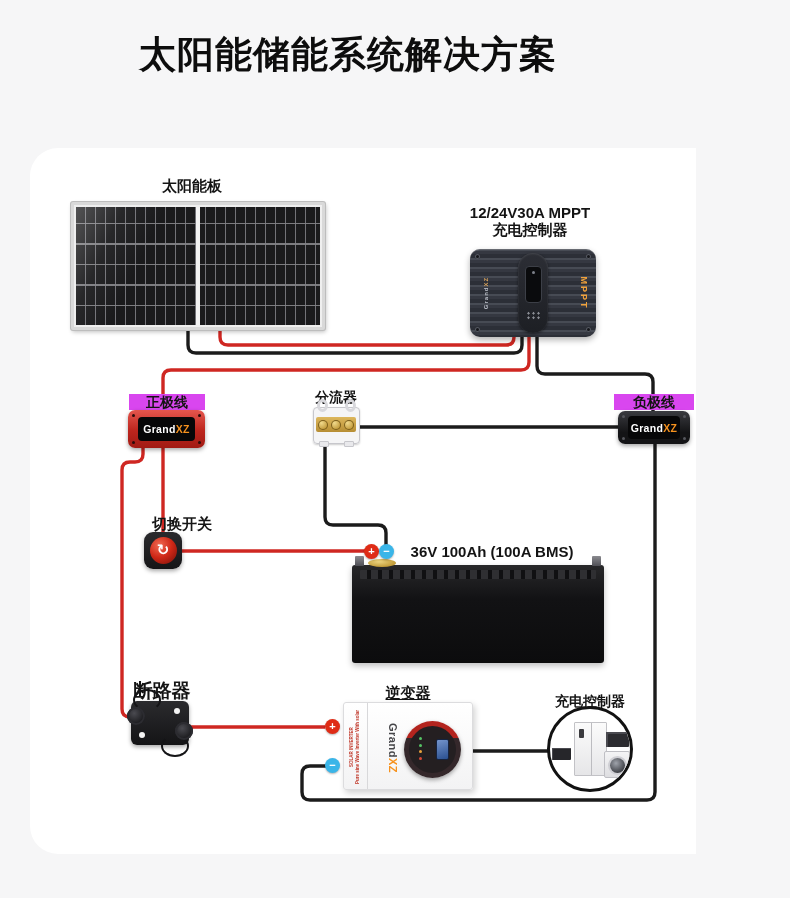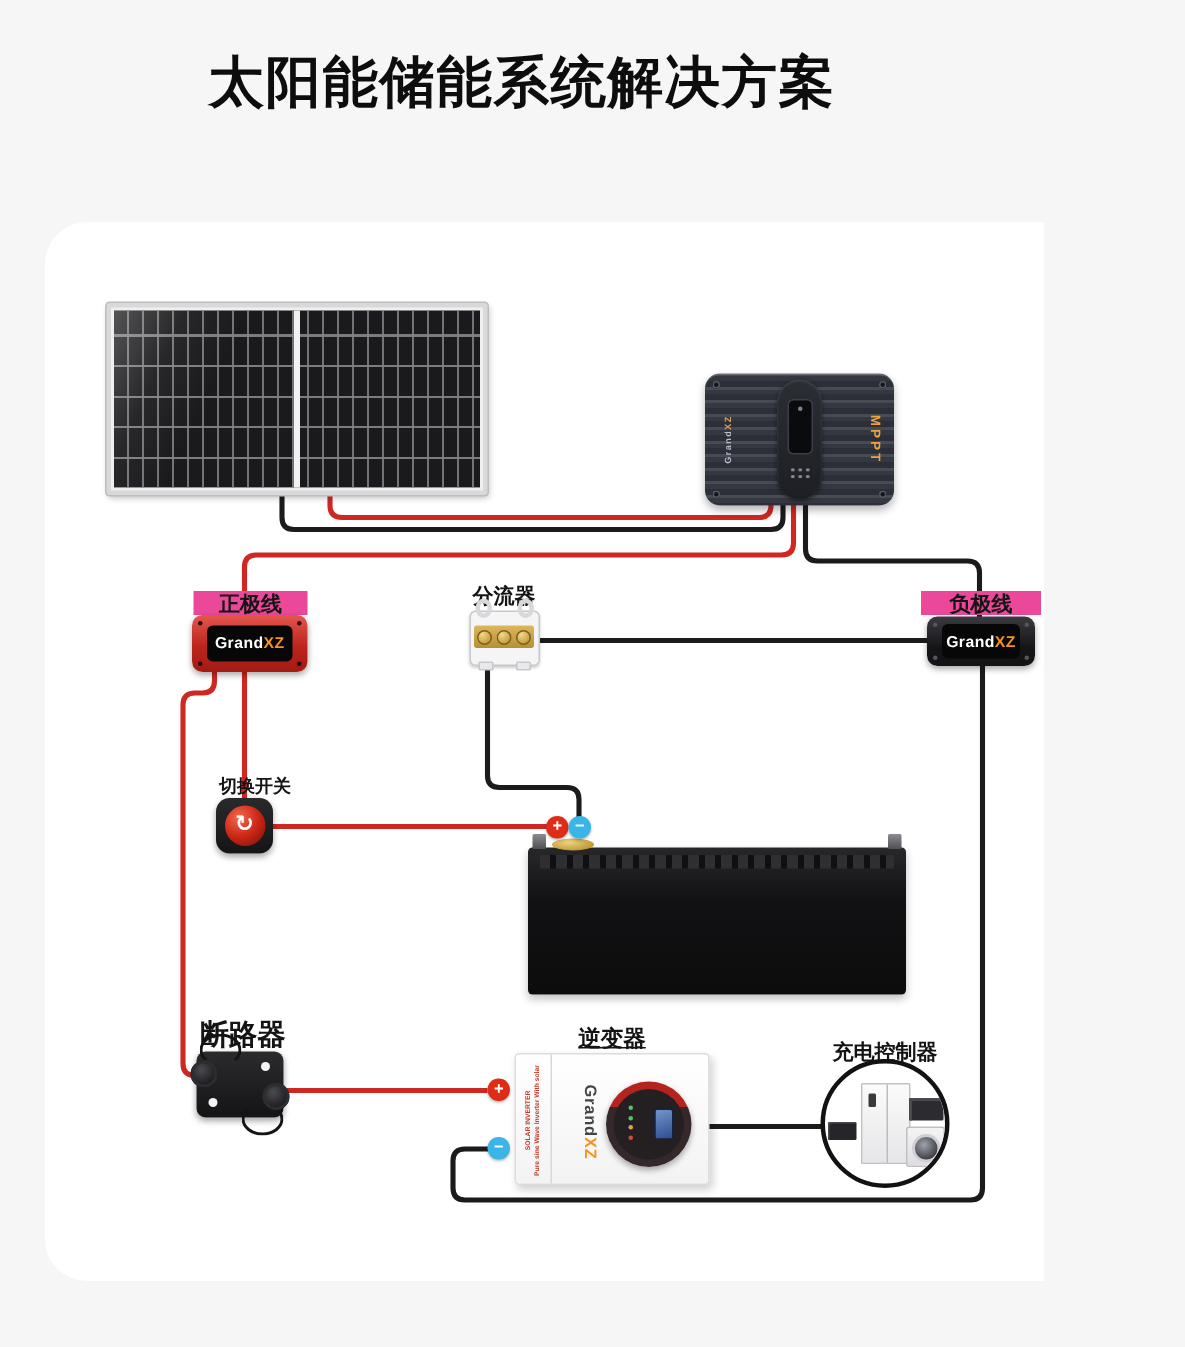--- a/index.html
+++ b/index.html
@@ -17,21 +17,21 @@
   .card {
     position:absolute; left:30px; top:148px; width:730px; height:706px;
     background:#ffffff; border-radius:28px;
   }
   .wires { position:absolute; left:0; top:0; }
 
   .lbl {
     position:absolute; font-weight:bold; color:#141414; text-align:center;
     font-size:14px; line-height:16px; white-space:nowrap;
   }
-  .lbl.mask { background:#ec4899; }
+  .lbl.mask { background:#d946ef; }
 
   
   .solar-panel {
     position:absolute; left:71px; top:202px; width:254px; height:128px;
     background:#efefef; border:3px solid #d9d9d9; border-radius:2px;
     box-shadow:0 0 0 1px #bdbdbd, 1px 2px 4px rgba(0,0,0,.25);
     padding:2px;
   }
   .panel-glass {
     position:relative; width:100%; height:100%;
@@ -263,26 +263,31 @@
     <g stroke="#cf2722">
       <path d="M220 324 V337 Q220 345 228 345 H506 Q514 345 514 337 V330"></path>
       <path d="M529 330 V362 Q529 370 521 370 H171 Q163 370 163 378 V412"></path>
       <path d="M143 446 V454 Q143 462 135 462 H130 Q122 462 122 470 V709 Q122 717 130 717 H145"></path>
       <path d="M163 446 V534"></path>
       <path d="M180 551 H365"></path>
       <path d="M185 727 H325"></path>
     </g>
   </svg>
 
+  <div class="lbl" style="left:72px; top:178px; width:240px; font-size:15px;">太阳能板</div>
   <div class="solar-panel">
     <div class="panel-glass">
       <div class="panel-divider"></div>
     </div>
   </div>
 
+  <div class="lbl" style="left:440px; top:204px; width:180px; font-size:15px; line-height:17px;">
+    <span>12/24V30A MPPT</span><br>
+    <span>充电控制器</span>
+  </div>
   <div class="mppt">
     <span class="scr s1"></span>
     <span class="scr s2"></span>
     <span class="scr s3"></span>
     <span class="scr s4"></span>
     <div class="mppt-side-l">
       <span><span>Grand</span><b>XZ</b></span>
     </div>
     <div class="mppt-capsule">
       <div class="mppt-screen">
@@ -325,25 +330,26 @@
     <span class="pin p1"></span>
     <span class="pin p2"></span>
     <span class="pin p3"></span>
     <span class="pin p4"></span>
     <div class="cable-inner">
       <span>Grand</span>
         <span class="brand-xz">XZ</span>
     </div>
   </div>
 
-  <div class="lbl" style="left:136px; top:516px; width:68px; font-size:12px;">切换开关</div>
+  <div class="lbl" style="left:148px; top:516px; width:68px; font-size:15px;">切换开关</div>
   <div class="switch">
     <span class="knob">↻</span>
   </div>
 
+  <div class="lbl" style="left:392px; top:544px; width:200px; font-size:15px;">36V 100Ah (100A BMS)</div>
   <div class="battery">
     <span class="post pl"></span>
     <span class="post pr"></span>
     <span class="gold"></span>
     <div class="vents"></div>
   </div>
   <span class="term pos" style="left:364px; top:544px;">+</span>
   <span class="term neg" style="left:379px; top:544px;">−</span>
 
   <div class="lbl" style="left:130px; top:683px; width:64px; font-size:19px;">断路器</div>

